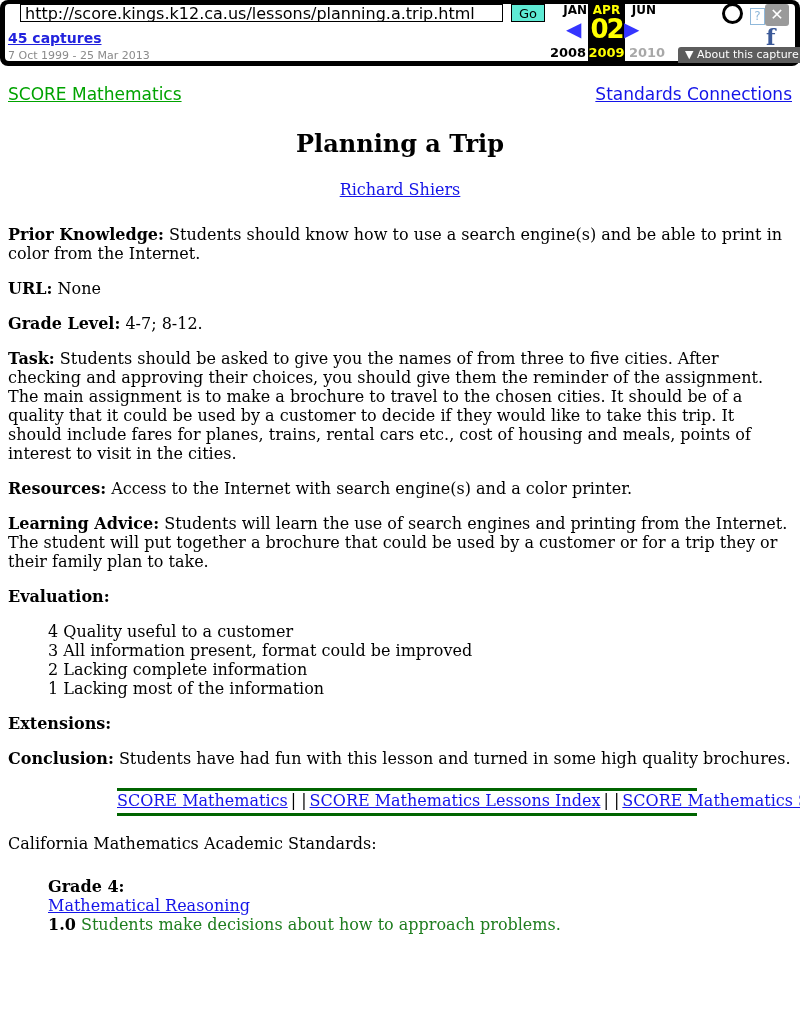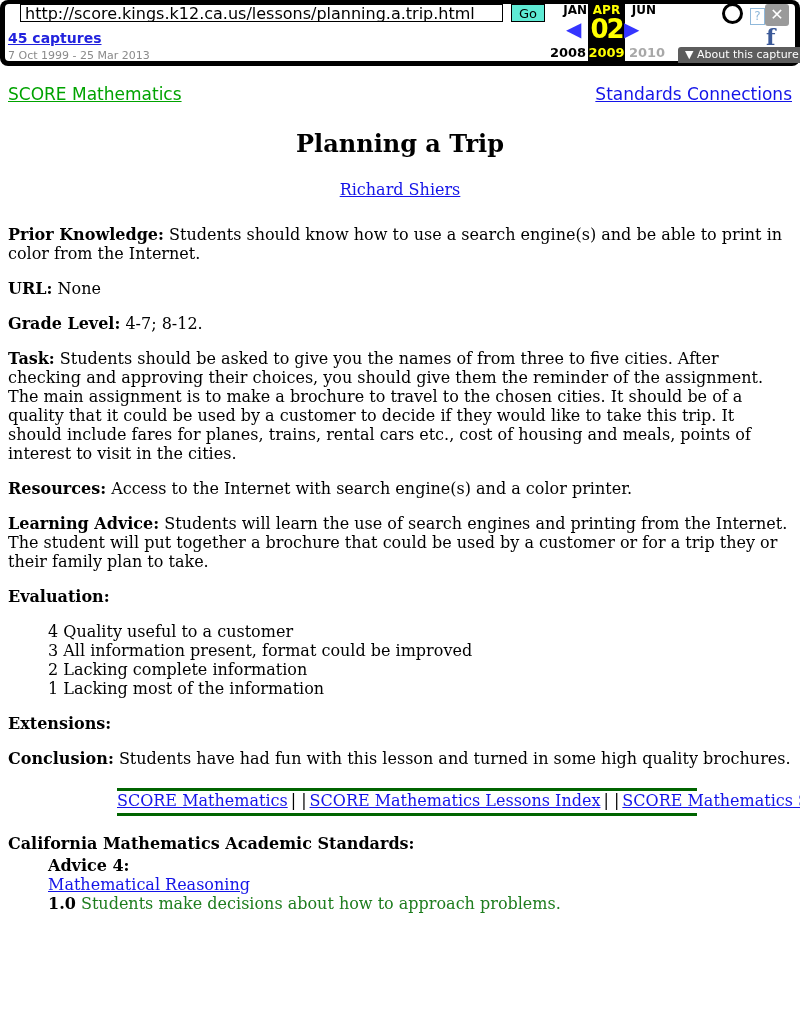--- a/index.html
+++ b/index.html
@@ -79,21 +79,21 @@
   .eval-list { margin:16px 0 16px 40px; line-height:19px; }
   .eval-list div { }
 
   .footer-nav {
     width:580px; margin:20px 0 14px 109px;
     border-top:3px solid #006400; border-bottom:3px solid #006400; padding:0 0 2px 0;
   }
   .footer-nav-inner { white-space:nowrap; text-align:center; line-height:20px; font-size:16px; }
   .footer-sep { color:#000; padding:0 3px; }
 
-  .std-heading { font-weight:bold; margin:18px 0 3px 0; line-height:19px; }
+  .std-heading { font-weight:normal; margin:18px 0 24px 0; line-height:19px; }
   .std-block { margin-left:40px; line-height:19px; }
   .green { color:#1e7d1e; }
 </style>
 </head>
 <body>
 
 <div class="wb-bar">
   <div class="wb-inner"></div>
 
   <input class="wb-url" value="http://score.kings.k12.ca.us/lessons/planning.a.trip.html" style="">
@@ -165,18 +165,18 @@
 
   <div class="footer-nav">
     <div class="footer-nav-inner">
       <a class="link-blue">SCORE Mathematics</a><span class="footer-sep">| |</span><a class="link-blue">SCORE Mathematics Lessons Index</a><span class="footer-sep">| |</span><a class="link-blue">SCORE Mathematics Search</a>
     </div>
   </div>
 
   <div class="std-heading">California Mathematics Academic Standards:</div>
 
   <div class="std-block">
-    <div><b>Advice 4:</b></div>
+    <div><b>Grade 4:</b></div>
     <div><a class="link-blue">Mathematical Reasoning</a></div>
     <div><b>1.0</b> <span class="green">Students make decisions about how to approach problems.</span></div>
   </div>
 
 </div>
 
 </body></html>

